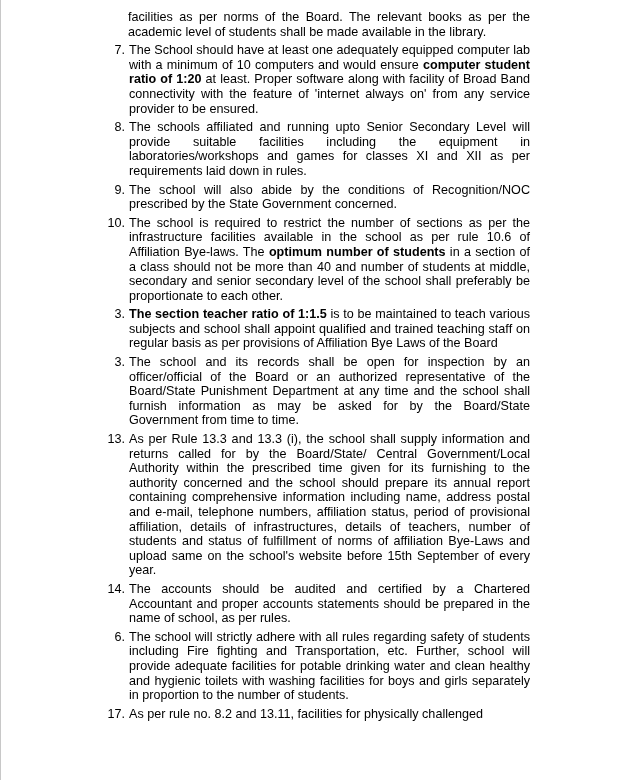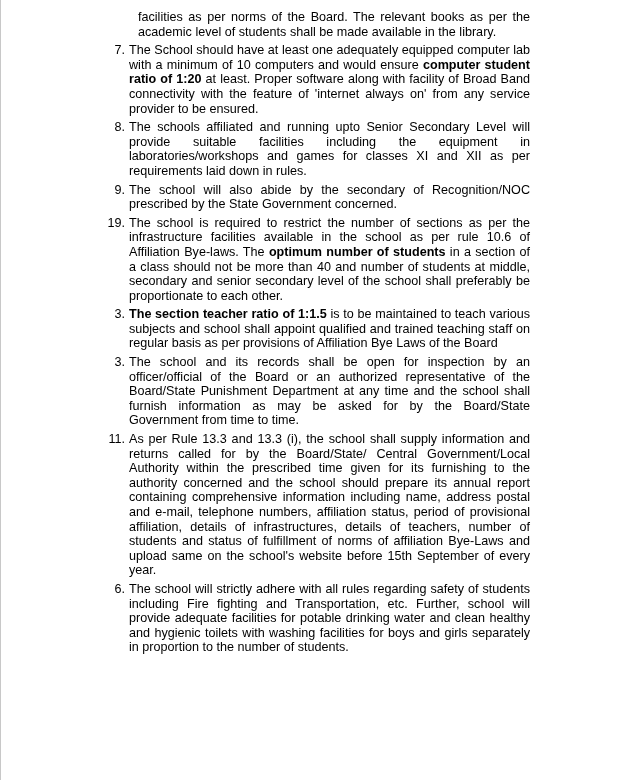--- a/index.html
+++ b/index.html
@@ -24,21 +24,21 @@
   .page {
     position: absolute;
     left: 98px;
     top: 10px;
     width: 432px;
     font-size: 12.6px;
     line-height: 14.6px;
   }
   .para {
     text-align: justify;
-    margin-left: 40px;
+    margin-left: 30px;
   }
   .item {
     position: relative;
     margin-top: 4px;
     padding-left: 31px;
     text-align: justify;
   }
   .item .num {
     position: absolute;
     left: 0;
@@ -60,36 +60,44 @@
     <div class="item">
       <span class="num">7.</span>
       <span class="body"><span>The School should have at least one adequately equipped computer lab with a minimum of 10 computers and would ensure </span><b>computer student ratio of 1:20</b><span> at least. Proper software along with facility of Broad Band connectivity with the feature of 'internet always on' from any service provider to be ensured.</span></span>
     </div>
     <div class="item">
       <span class="num">8.</span>
       <span class="body"><span>The schools affiliated and running upto Senior Secondary Level will provide suitable facilities including the equipment in laboratories/workshops and games for classes XI and XII as per requirements laid down in rules.</span></span>
     </div>
     <div class="item">
       <span class="num">9.</span>
-      <span class="body"><span>The school will also abide by the secondary of Recognition/NOC prescribed by the State Government concerned.</span></span>
+      <span class="body"><span>The school will also abide by the conditions of Recognition/NOC prescribed by the State Government concerned.</span></span>
     </div>
     <div class="item">
-      <span class="num">19.</span>
+      <span class="num">10.</span>
       <span class="body"><span>The school is required to restrict the number of sections as per the infrastructure facilities available in the school as per rule 10.6 of Affiliation Bye-laws. The </span><b>optimum number of students</b><span> in a section of a class should not be more than 40 and number of students at middle, secondary and senior secondary level of the school shall preferably be proportionate to each other.</span></span>
     </div>
     <div class="item">
       <span class="num">3.</span>
       <span class="body"><b>The section teacher ratio of 1:1.5</b><span> is to be maintained to teach various subjects and school shall appoint qualified and trained teaching staff on regular basis as per provisions of Affiliation Bye Laws of the Board</span></span>
     </div>
     <div class="item">
       <span class="num">3.</span>
       <span class="body"><span>The school and its records shall be open for inspection by an officer/official of the Board or an authorized representative of the Board/State Punishment Department at any time and the school shall furnish information as may be asked for by the Board/State Government from time to time.</span></span>
     </div>
     <div class="item">
-      <span class="num">11.</span>
+      <span class="num">13.</span>
       <span class="body"><span>As per Rule 13.3 and 13.3 (i), the school shall supply information and returns called for by the Board/State/ Central Government/Local Authority within the prescribed time given for its furnishing to the authority concerned and the school should prepare its annual report containing comprehensive information including name, address postal and e-mail, telephone numbers, affiliation status, period of provisional affiliation, details of infrastructures, details of teachers, number of students and status of fulfillment of norms of affiliation Bye-Laws and upload same on the school's website before 15th September of every year.</span></span>
+    </div>
+    <div class="item">
+      <span class="num">14.</span>
+      <span class="body"><span>The accounts should be audited and certified by a Chartered Accountant and proper accounts statements should be prepared in the name of school, as per rules.</span></span>
     </div>
     <div class="item">
       <span class="num">6.</span>
       <span class="body"><span>The school will strictly adhere with all rules regarding safety of students including Fire fighting and Transportation, etc. Further, school will provide adequate facilities for potable drinking water and clean healthy and hygienic toilets with washing facilities for boys and girls separately in proportion to the number of students.</span></span>
     </div>
+    <div class="item">
+      <span class="num">17.</span>
+      <span class="body"><span>As per rule no. 8.2 and 13.11, facilities for physically challenged</span></span>
+    </div>
   </div>
 </div>
 
 </body></html>

